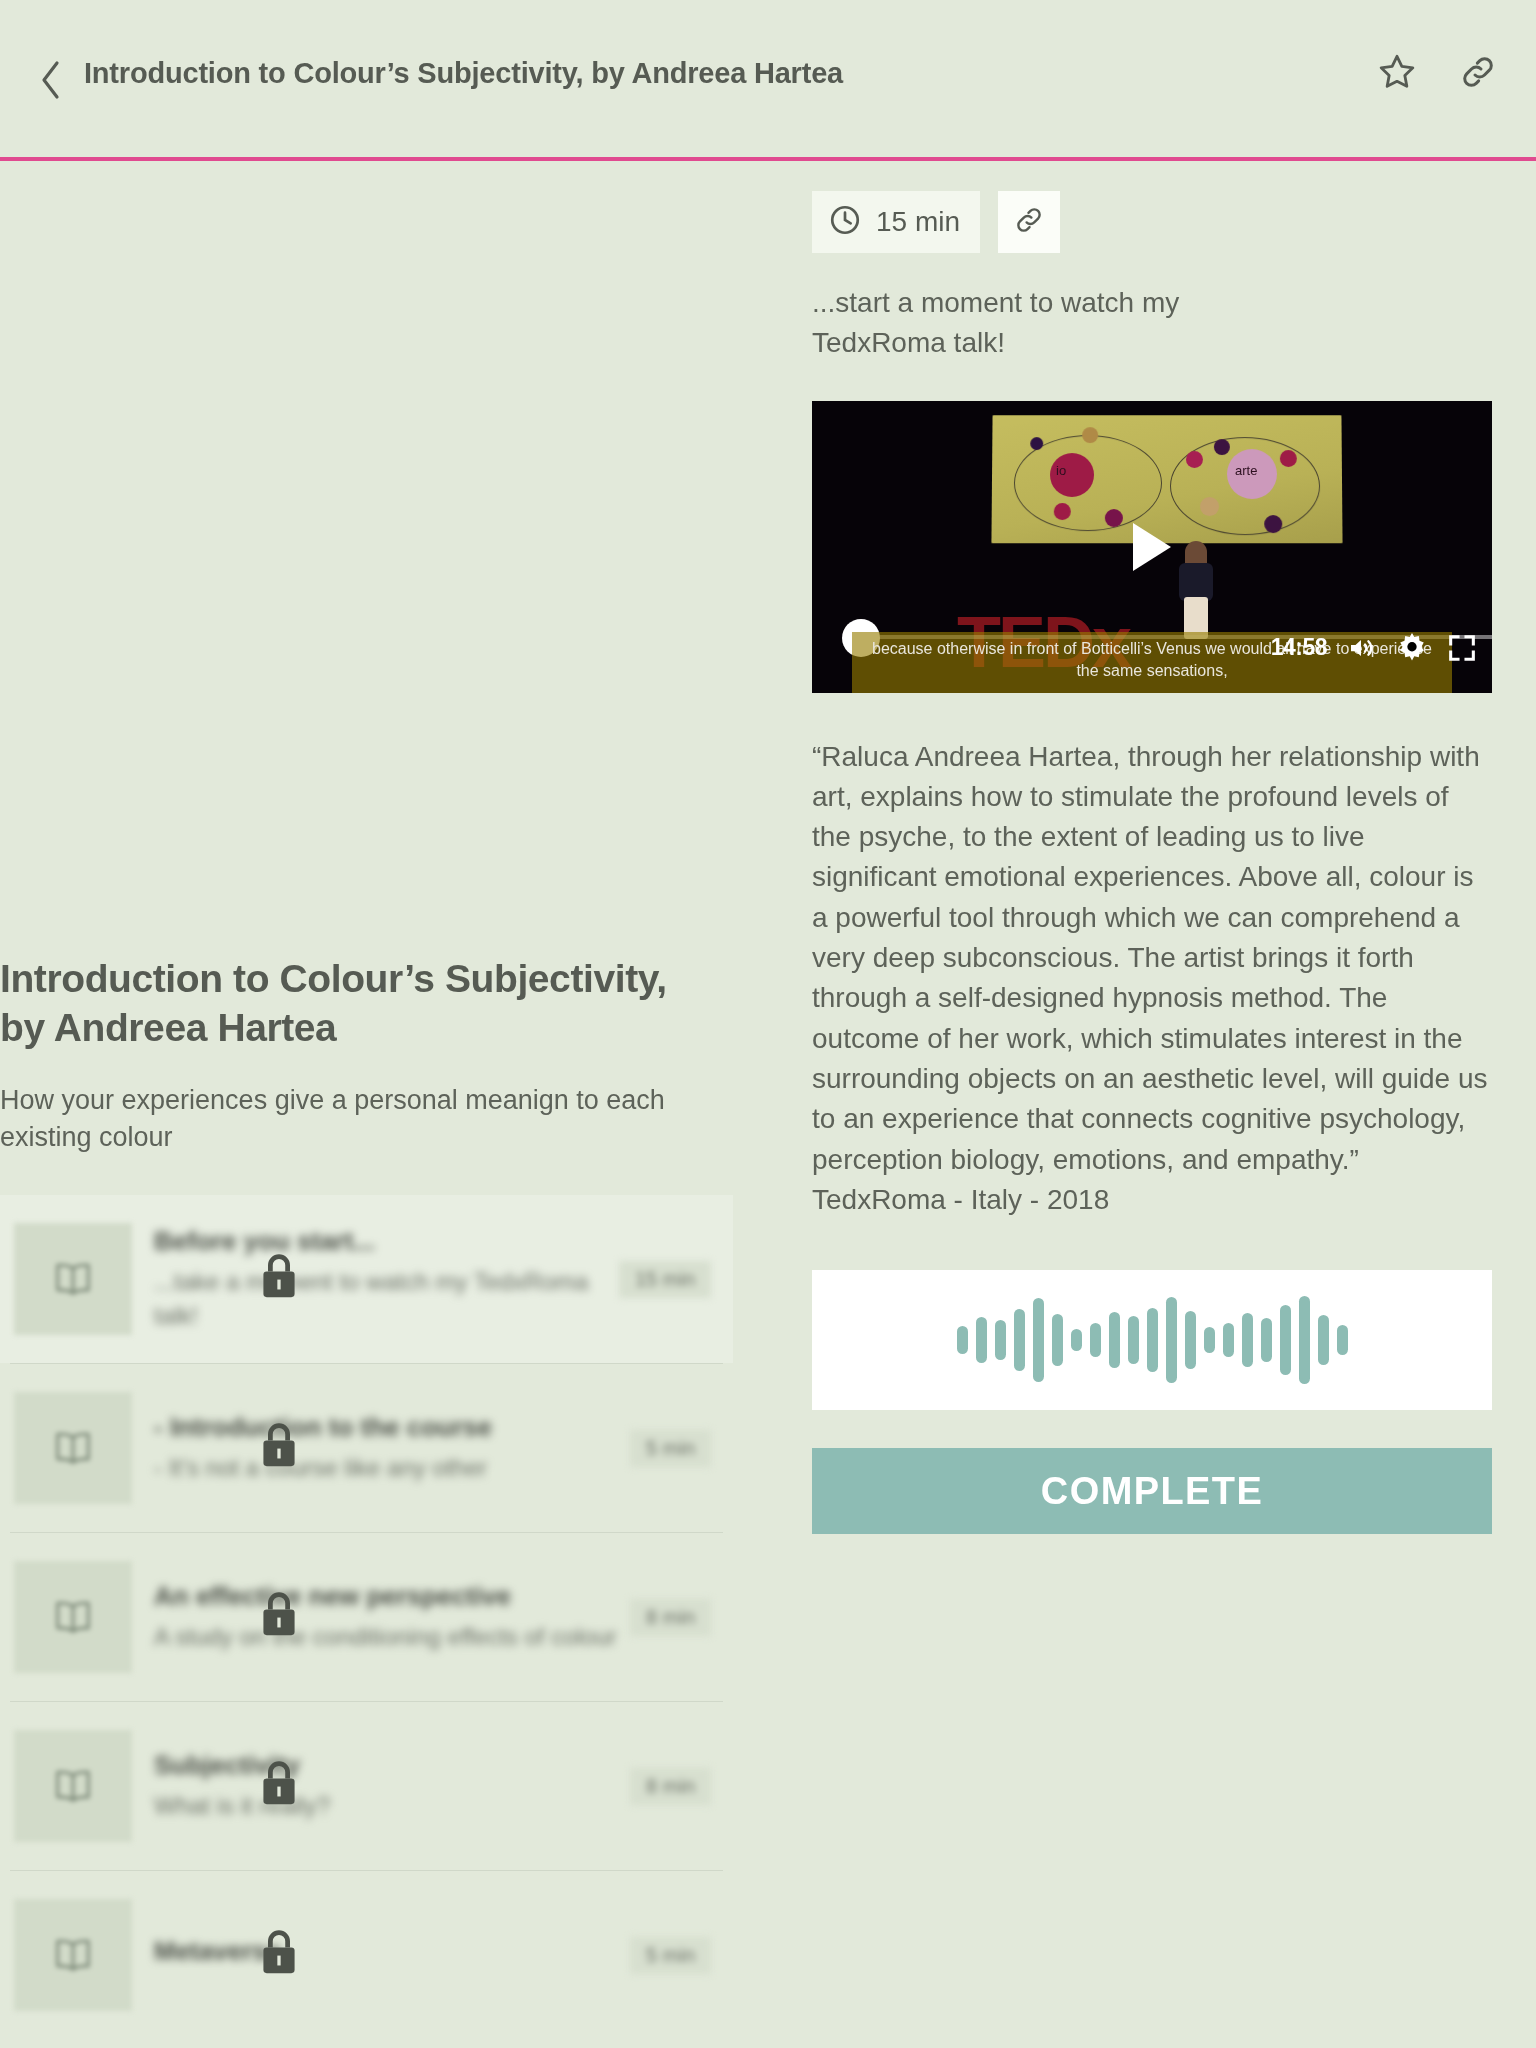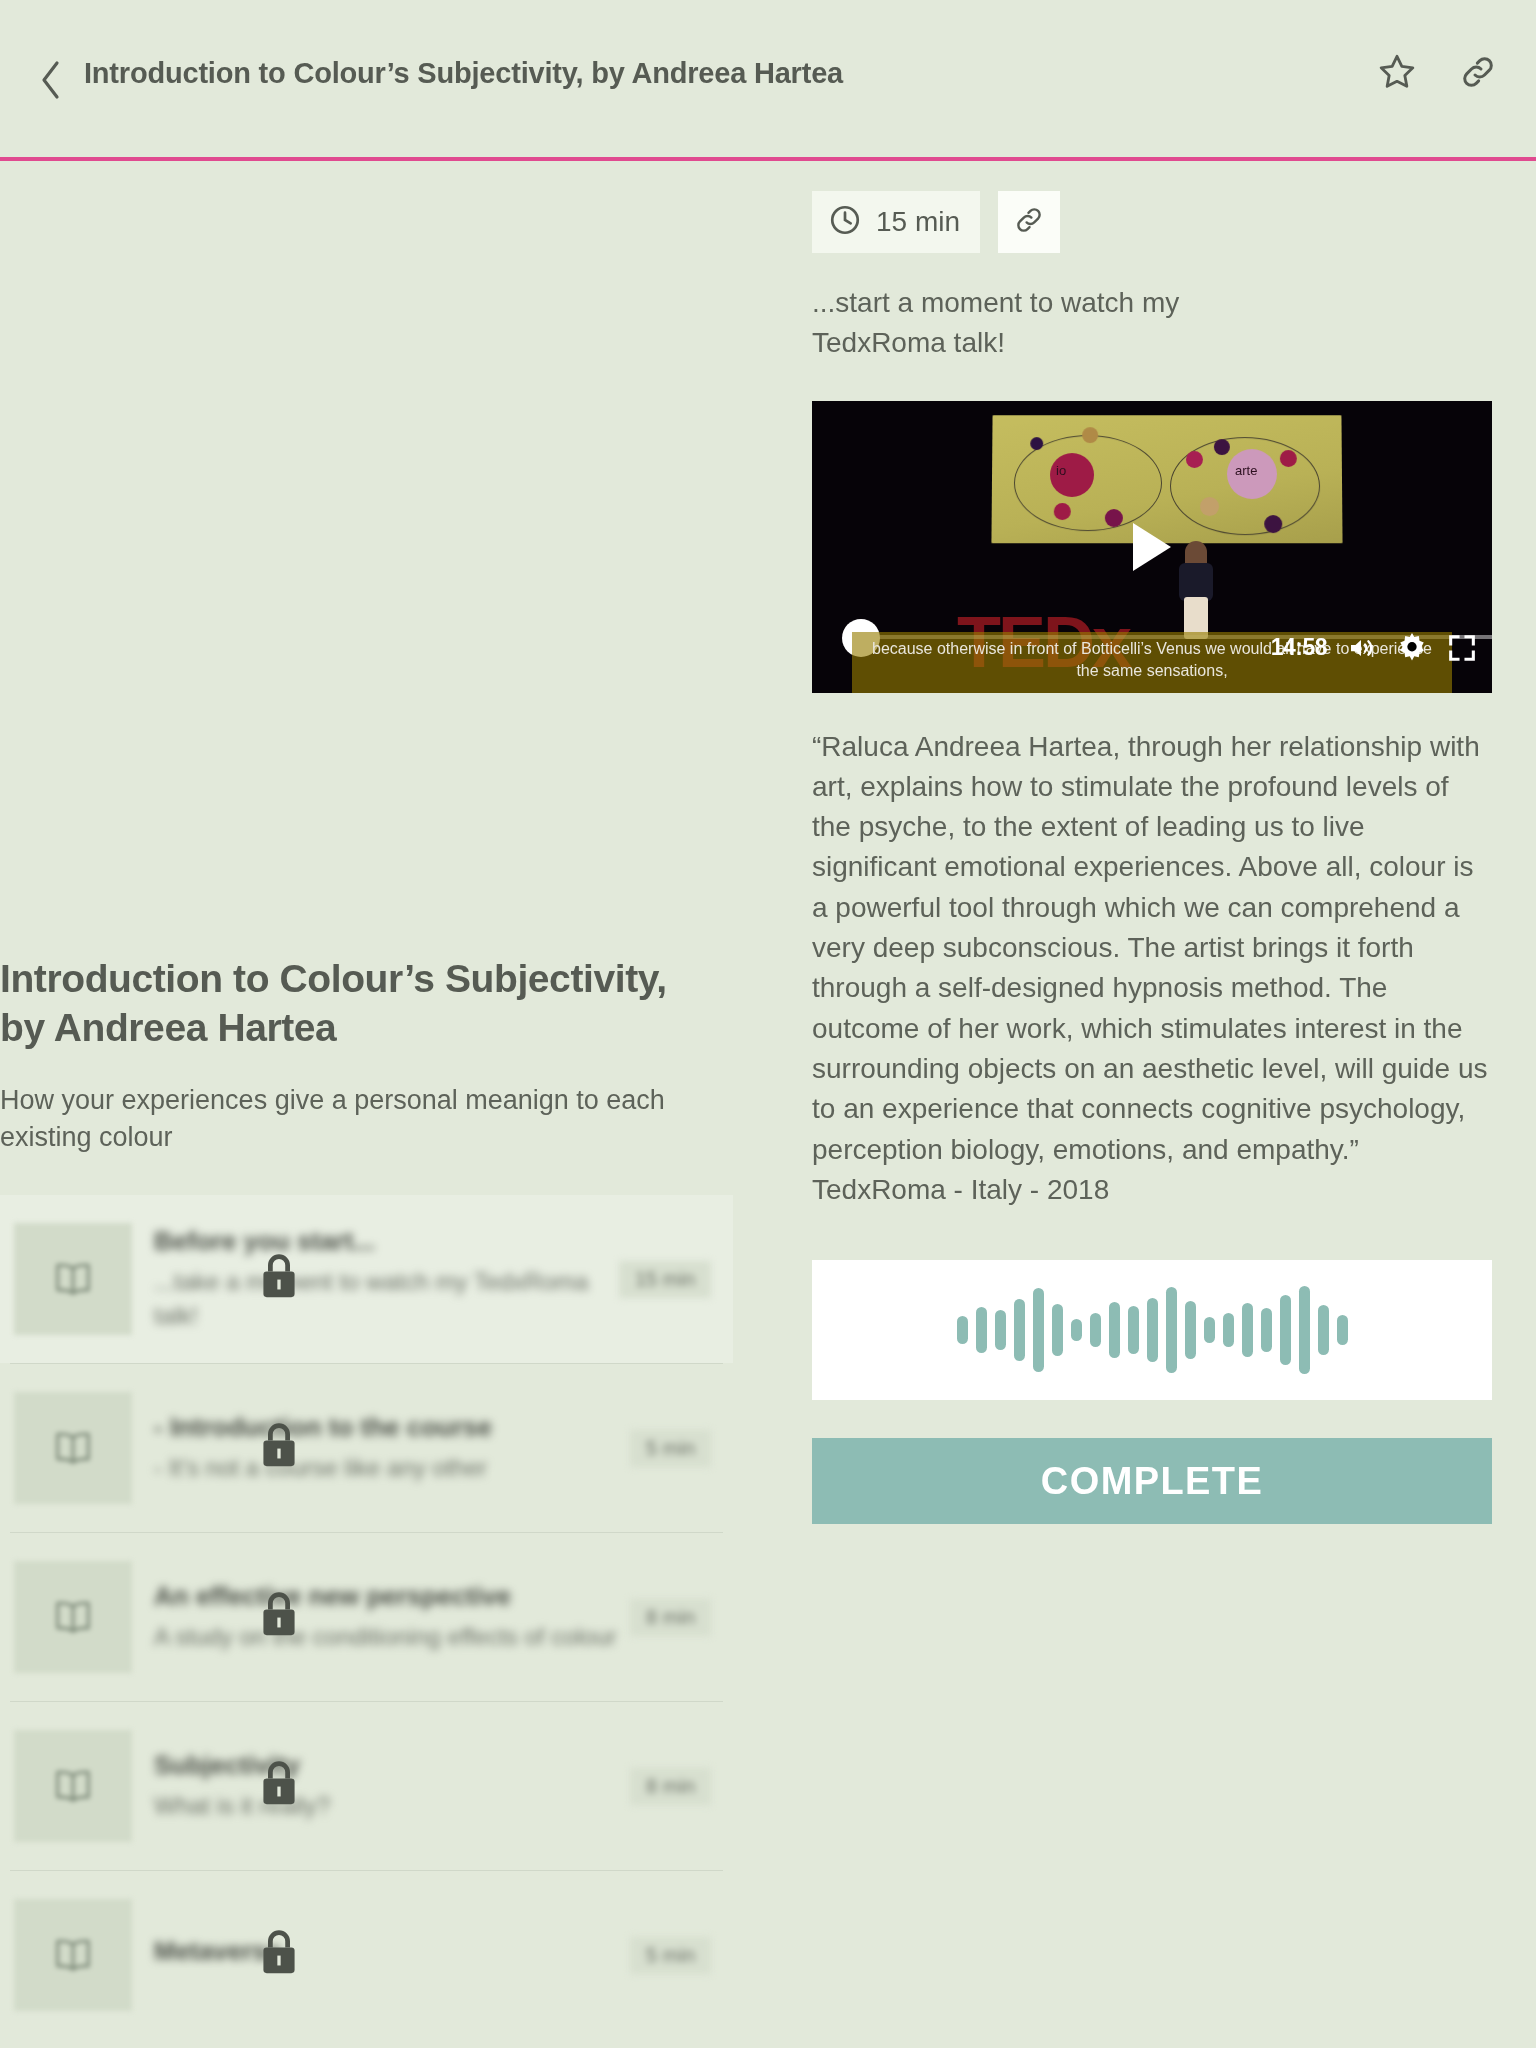--- a/index.html
+++ b/index.html
@@ -195,21 +195,21 @@
   }
   .vid-controls {
     position: absolute; right: 14px; bottom: 28px;
     display: flex; align-items: center; gap: 17px;
     z-index: 4;
   }
   .vid-time { font-size: 23px; color: #ffffff; font-weight: bold; letter-spacing: -0.5px; }
   .vctl { cursor: pointer; display: flex; align-items: center; }
 
   .quote {
-    margin-top: 34px;
+    margin-top: 44px;
     font-size: 28px; color: #5d6259; line-height: 1.44;
     width: 680px;
   }
 
   
   .audio-box {
     margin-top: 50px;
     width: 680px; height: 140px; background: #ffffff;
     display: flex; align-items: center; justify-content: center;
   }

